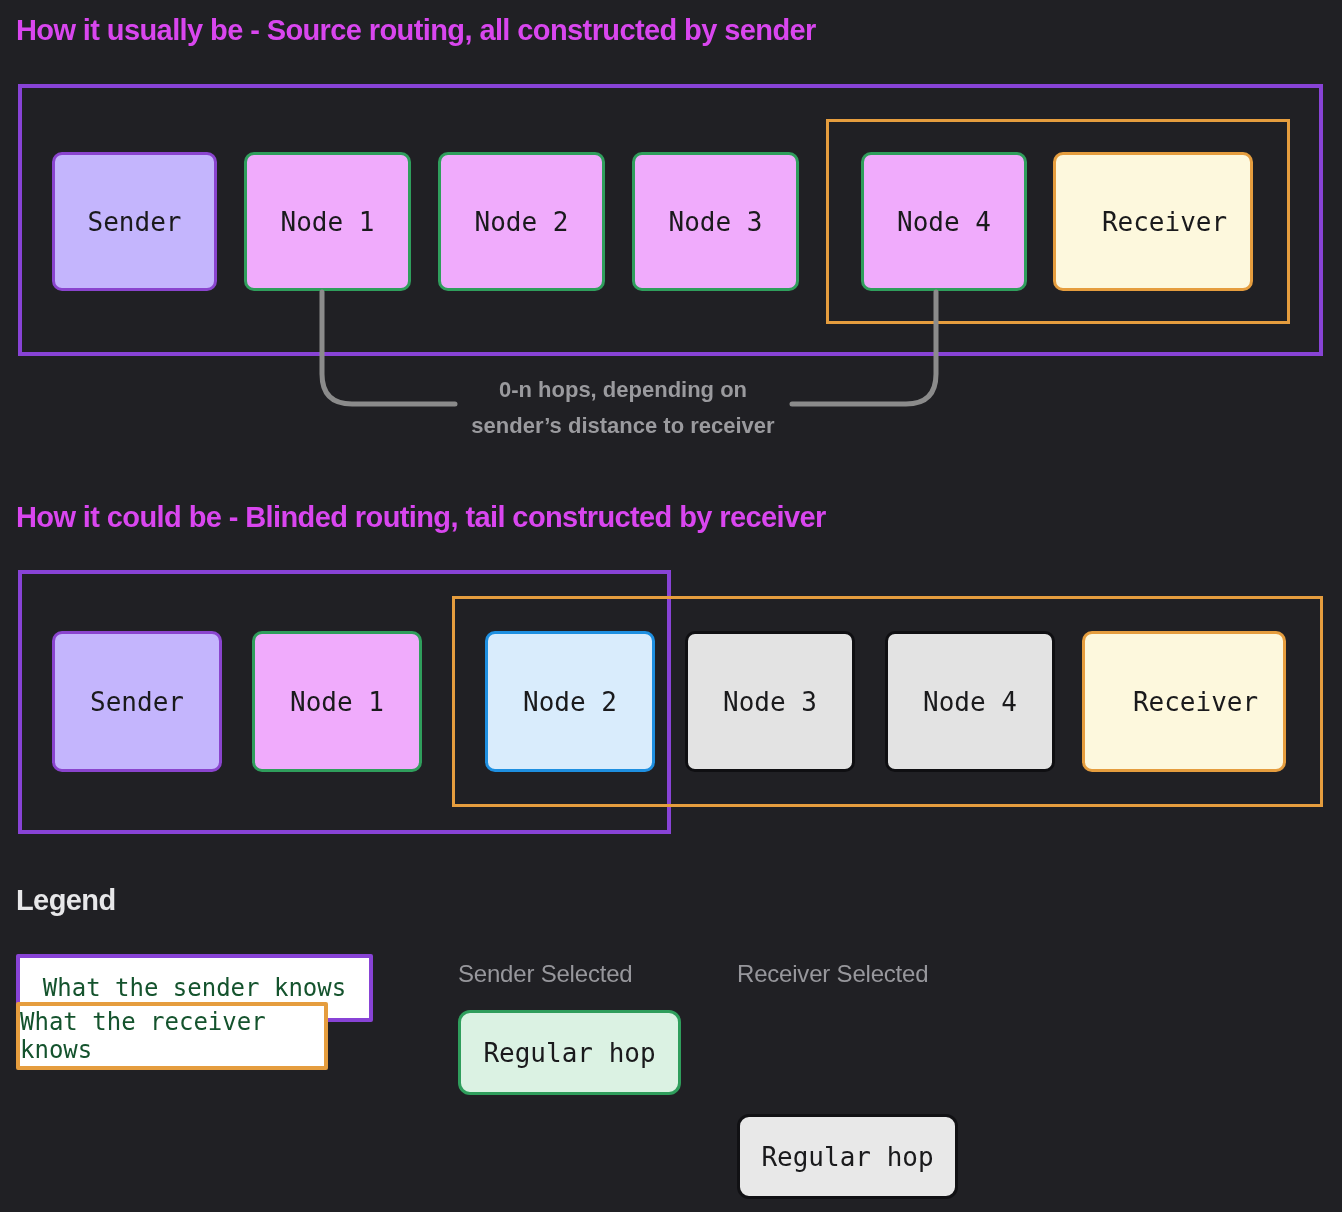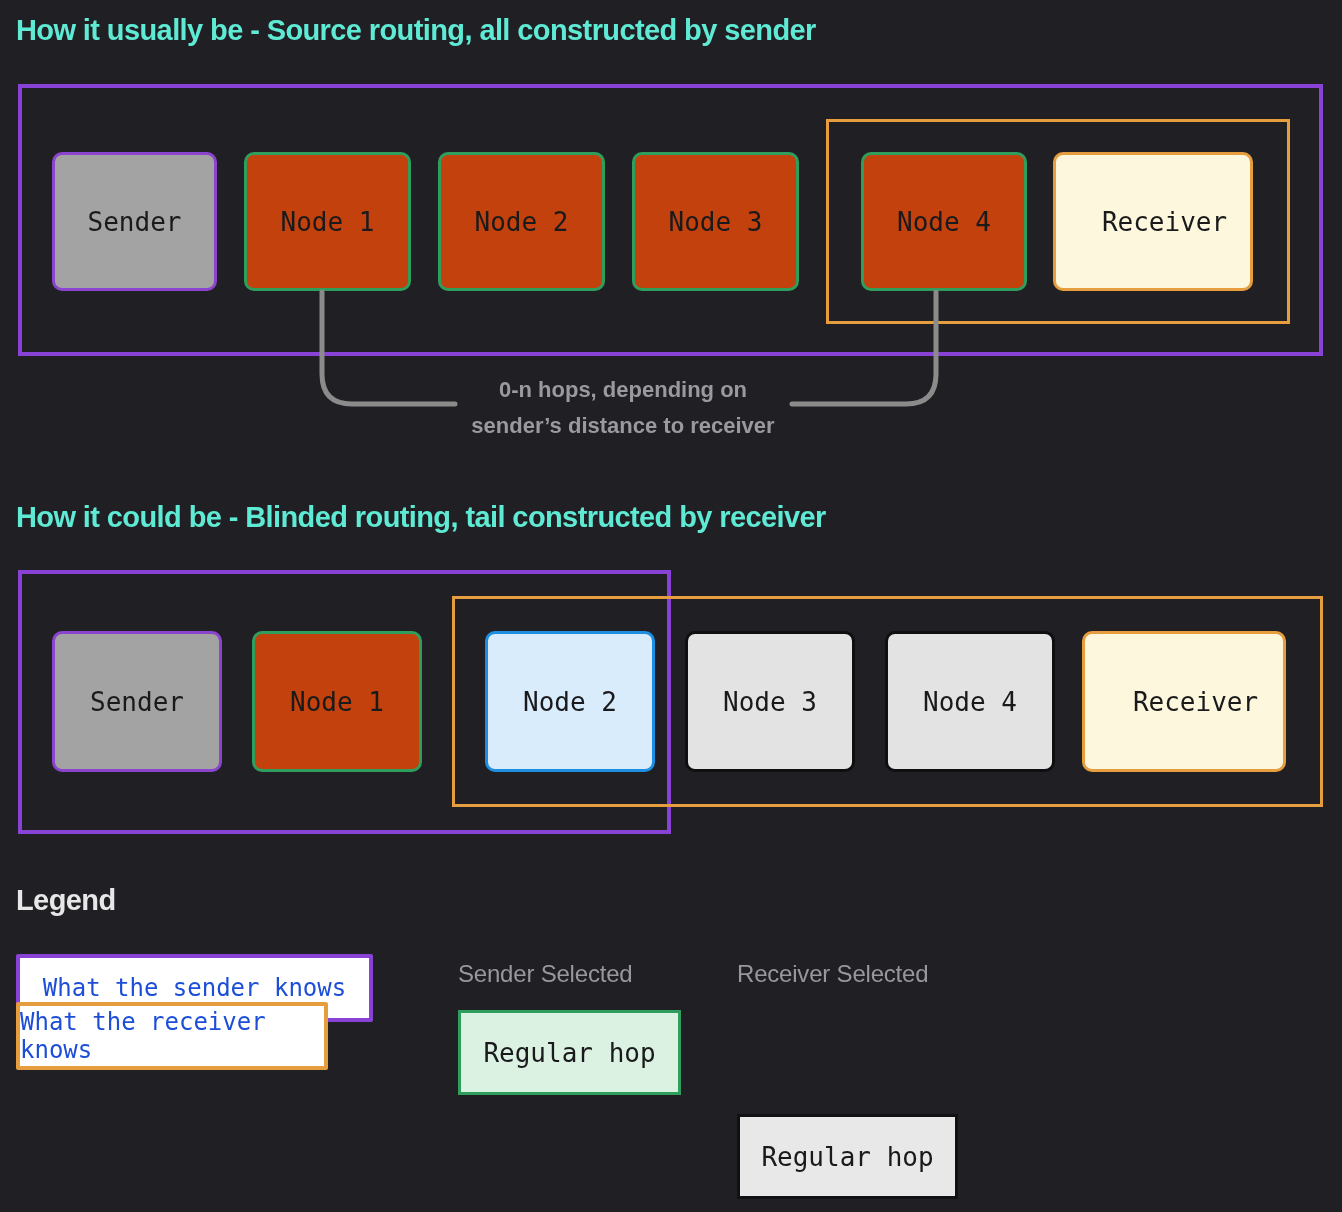--- a/index.html
+++ b/index.html
@@ -5,41 +5,41 @@
   html,body{margin:0;padding:0;background:#202024;}
   .page{
     position:relative;
     width:1342px;height:1212px;
     background:#202024;
     font-family:"Liberation Sans", sans-serif;
     overflow:hidden;
   }
   .section-title{
     position:absolute;
-    color:#5eead4;
+    color:#d946ef;
     font-size:29px;
     font-weight:700;
     letter-spacing:-0.6px;
   }
   .scope-rect{position:absolute;box-sizing:border-box;background:transparent;}
   .scope-purple{border:4px solid #8843d6;}
   .scope-orange{border:3px solid #e59d3e;}
   .node{
     position:absolute;
     box-sizing:border-box;
     display:flex;align-items:center;justify-content:center;
     border-radius:10px;
     font-family:"DejaVu Sans Mono","Liberation Mono",monospace;
     font-size:26px;
     color:#1a1a1c;
     top:152px;height:139px;
   }
   .row2 .node{top:631px;height:141px;}
-  .node-sender{background:#a3a3a3;border:3px solid #8a44ce;}
-  .node-green{background:#c2410c;border:3px solid #2f9e5c;}
+  .node-sender{background:#c4b5fd;border:3px solid #8a44ce;}
+  .node-green{background:#f0abfc;border:3px solid #2f9e5c;}
   .node-receiver{background:#fdf8dd;border:3px solid #e59d3e;padding-left:23px;}
   .node-blue{background:#d9ecfc;border:3px solid #1e8fe0;}
   .node-gray{background:#e3e3e3;border:3px solid #0f0f12;}
   .annotation{
     position:absolute;
     left:392px;top:372px;width:462px;
     text-align:center;
     color:#9a9a9e;
     font-size:22px;
     line-height:36px;
@@ -50,34 +50,34 @@
     position:absolute;left:16px;top:884px;
     color:#e7e7e9;font-size:29px;font-weight:700;letter-spacing:-0.6px;
   }
   .legend-knows{
     position:absolute;
     box-sizing:border-box;
     background:#ffffff;
     border-radius:2px;
     display:flex;align-items:center;justify-content:center;
     font-family:"DejaVu Sans Mono","Liberation Mono",monospace;
-    font-size:24px;color:#1d4ed8;
+    font-size:24px;color:#14532d;
     height:68px;
   }
   .legend-knows.purple{border:4px solid #8843d6;}
   .legend-knows.orange{border:4px solid #e59d3e;}
   .legend-label{
     position:absolute;
     color:#97979c;font-size:24px;font-weight:400;letter-spacing:-0.2px;
   }
   .legend-chip{
     position:absolute;
     box-sizing:border-box;
     display:flex;align-items:center;justify-content:center;
-    border-radius:0;
+    border-radius:12px;
     font-family:"DejaVu Sans Mono","Liberation Mono",monospace;
     font-size:26px;color:#1a1a1c;
     height:85px;
   }
   .chip-green{background:#dbf2e3;border:3px solid #2f9e5c;}
   .chip-blue{background:#d9ecfc;border:3px solid #1e8fe0;}
   .chip-gray{background:#e8e8e8;border:3px solid #111114;}
 </style>
 </head>
 <body>

